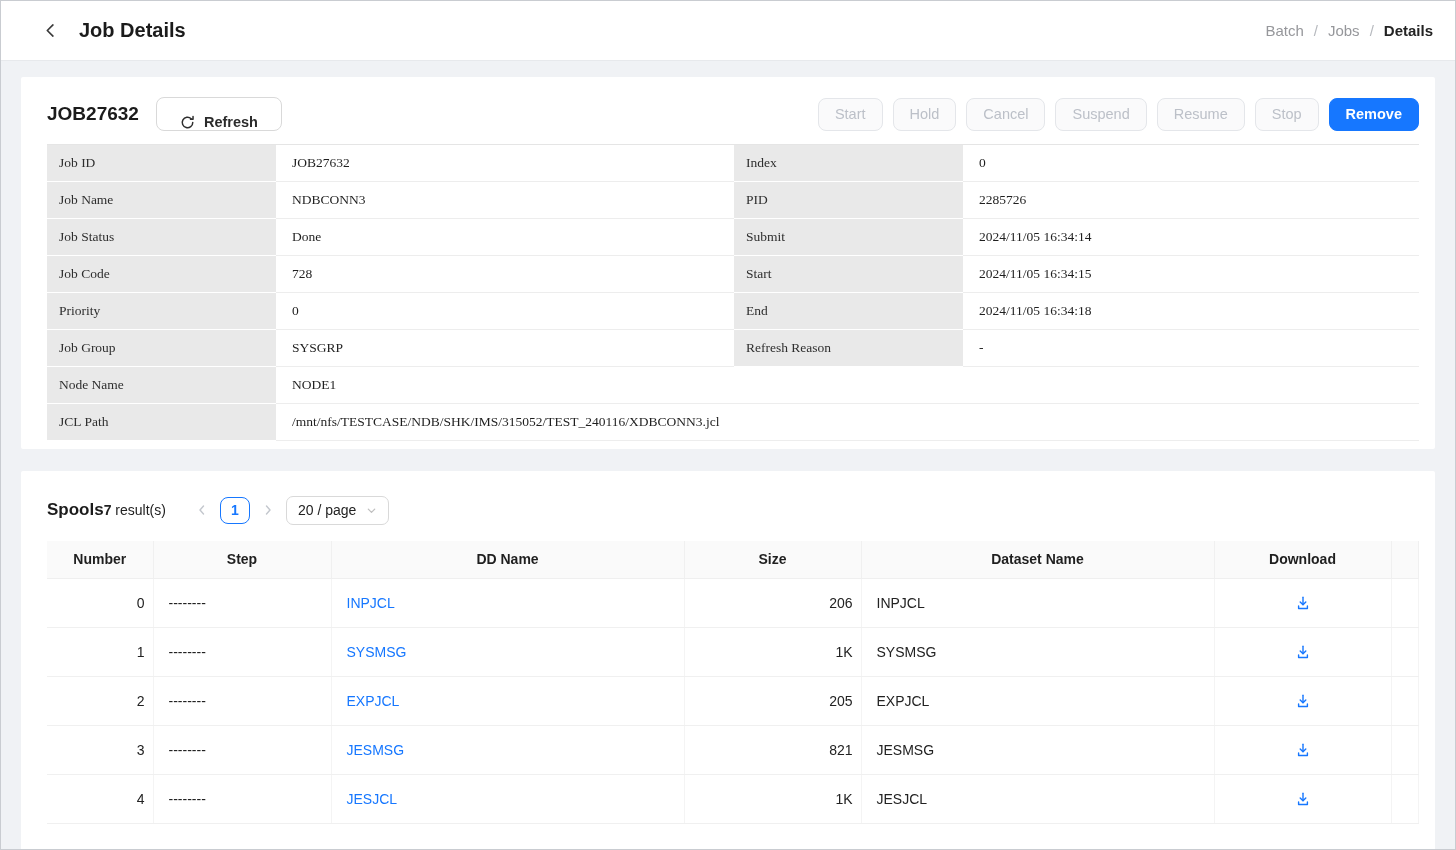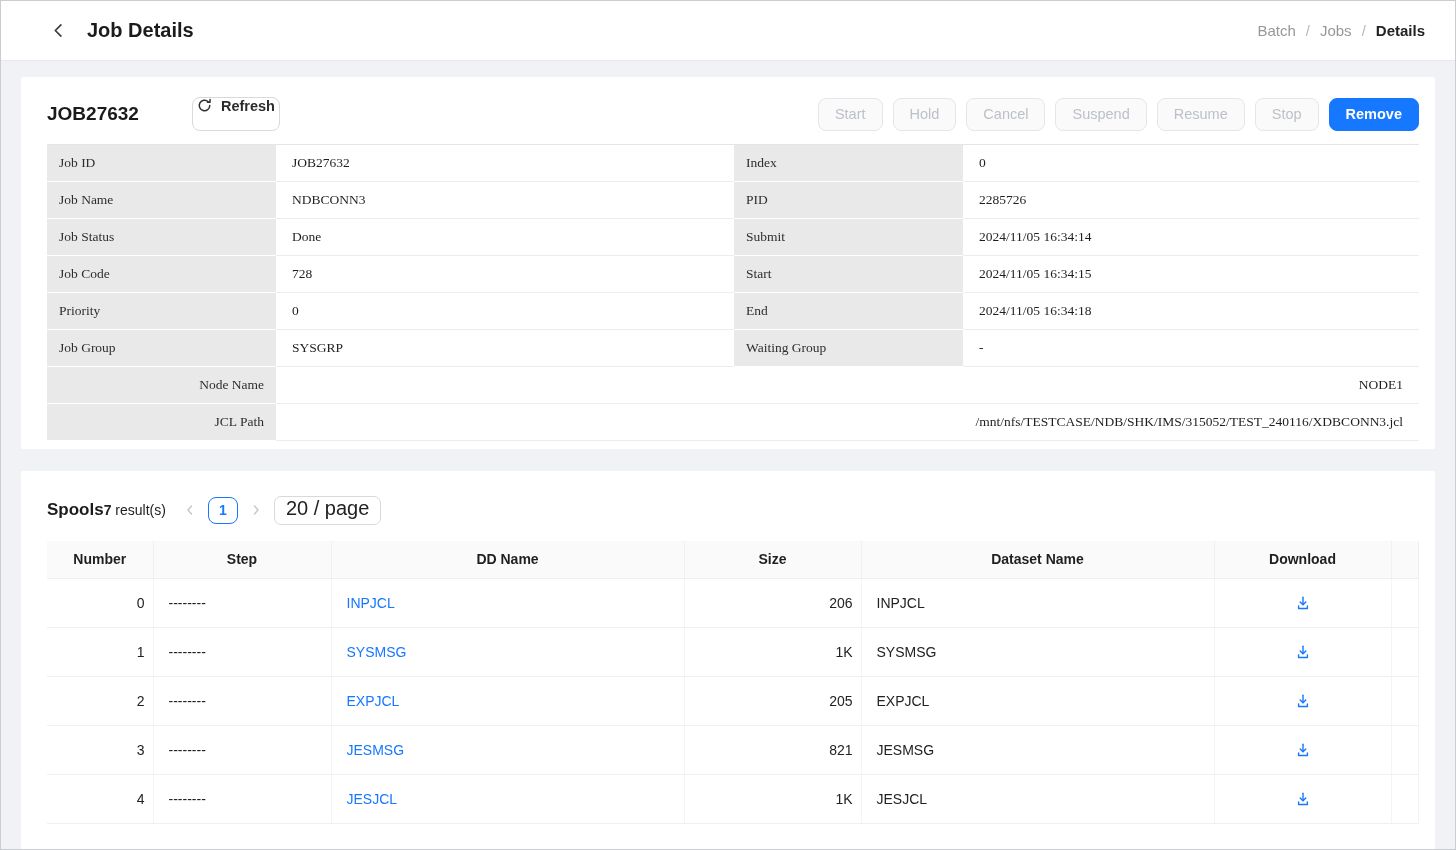--- a/index.html
+++ b/index.html
@@ -4,72 +4,72 @@
 <style>
   * { margin:0; padding:0; box-sizing:border-box; }
   body { background:#e8e8e8; font-family:"Liberation Sans","DejaVu Sans",sans-serif; }
   .page {
     width:1456px; height:850px; margin:0 auto; overflow:hidden;
     background:#f0f2f5; border:1px solid #c9ccd1; color:#222;
   }
   
   .topbar {
     height:60px; background:#fff; border-bottom:1px solid #e7e9ec;
-    display:flex; align-items:center; justify-content:space-between; padding:0 30px;
+    display:flex; align-items:center; justify-content:space-between; padding:0 22px;
   }
   .topbar-left { display:flex; align-items:center; gap:18px; padding-left:16px; }
   .back-btn { width:22px; height:22px; display:flex; align-items:center; justify-content:center; cursor:pointer; }
   .page-title { font-size:20px; font-weight:700; color:#1b1b1b; }
   .breadcrumb { display:flex; align-items:center; gap:10px; font-size:15px; }
   .bc-item { color:#96979b; cursor:pointer; }
   .bc-item.active { color:#232323; font-weight:700; cursor:default; }
   .bc-sep { color:#b6b9be; }
   
   .content { padding:16px 20px; height:calc(100% - 60px); }
   .card { background:#fff; border-radius:2px; }
   
   .job-card { padding:20px 16px 8px 26px; margin-bottom:22px; }
   .card-head { display:flex; align-items:center; justify-content:space-between; margin-bottom:13px; }
   .head-left { display:flex; align-items:center; gap:17px; }
   .job-title { font-size:19px; font-weight:700; color:#1b1b1b; }
   button { font-family:inherit; }
   .refresh-btn {
-    height:34px; padding:0 4px; background:#fff; border:1px solid #d9d9d9; border-radius:8px;
-    font-size:14.5px; font-weight:600; color:#2b2b2b; display:inline-flex; align-items:flex-start; gap:9px; cursor:pointer;margin-left:36px;
+    height:34px; padding:0 23px; background:#fff; border:1px solid #d9d9d9; border-radius:8px;
+    font-size:14.5px; font-weight:600; color:#2b2b2b; display:inline-flex; align-items:flex-end; gap:9px; cursor:pointer;
   }
   .head-actions { display:flex; gap:10px; }
   .action-btn {
     height:33px; padding:0 16px; border-radius:8px; font-size:14.5px;
     background:#fff; border:1px solid #d9d9d9; color:#2b2b2b; cursor:pointer;
   }
   .action-btn:disabled { background:#fafafb; border-color:#e4e6ea; color:#bcc0c8; cursor:not-allowed; }
   .action-btn.primary { background:#1677ff; border-color:#1677ff; color:#fff; font-weight:600; }
   
   .details { border-top:1px solid #e5e5e5;font-family:Liberation Serif, serif; }
   .d-row { display:grid; grid-template-columns:229px 458px 229px 1fr; }
-  .d-row.full { grid-template-columns:229px 1fr;text-align:right; }
+  .d-row.full { grid-template-columns:229px 1fr; }
   .d-cell { height:37px; line-height:36px; white-space:nowrap; overflow:hidden; }
   .d-label { background:#e9e9e9; padding:0 12px; font-size:13.5px; font-weight:500; color:#2e2e2e; border-bottom:1px solid #fff; }
   .d-value { padding:0 16px; font-size:13.5px; color:#1f1f1f; border-bottom:1px solid #ededed; }
   
   .spools-card { padding:24px 16px 24px 26px; height:420px; }
   .spools-head { display:flex; align-items:center; margin-bottom:16px; }
   .spools-title { font-size:17px; font-weight:700; color:#1b1b1b; line-height:30px; }
   .pager { display:flex; align-items:center; gap:12px; font-size:14px; color:#222; }
-  .results { margin-right:6px; }
+  .results { margin-right:18px; }
   .results b { font-weight:700; }
   .pg-arrow { display:flex; color:#c3c7cd; }
   .pg-current {
     min-width:30px; height:27px; padding:0 7px; border:1.5px solid #1677ff; border-radius:8px;
     color:#1677ff; font-weight:600; font-size:14px; background:#fff;
     display:flex; align-items:center; justify-content:center; cursor:pointer;
   }
   .page-size {
     height:29px; border:1px solid #d9d9d9; border-radius:7px; background:#fff;
-    display:flex; align-items:center; gap:10px; padding:0 11px; font-size:20px; color:#222; cursor:pointer;flex-direction:column;
+    display:flex; align-items:center; gap:10px; padding:0 11px; font-size:14px; color:#222; cursor:pointer;
   }
   
   table.spools { width:100%; border-collapse:collapse; table-layout:fixed; }
   .spools th {
     background:#fafafa; height:37px; font-size:14px; font-weight:700; color:#1f1f1f;
     border-bottom:1px solid #efefef; border-right:1px solid #f0f0f0; text-align:center;
   }
   .spools td {
     height:49px; font-size:14px; color:#222; padding:0 15px;
     border-bottom:1px solid #f0f0f0; border-right:1px solid #f4f4f4;
@@ -153,21 +153,21 @@
           </div>
           <div class="d-row">
             <div class="d-cell d-label">Priority</div>
             <div class="d-cell d-value">0</div>
             <div class="d-cell d-label">End</div>
             <div class="d-cell d-value">2024/11/05 16:34:18</div>
           </div>
           <div class="d-row">
             <div class="d-cell d-label">Job Group</div>
             <div class="d-cell d-value">SYSGRP</div>
-            <div class="d-cell d-label">Waiting Group</div>
+            <div class="d-cell d-label">Refresh Reason</div>
             <div class="d-cell d-value">-</div>
           </div>
           <div class="d-row full">
             <div class="d-cell d-label">Node Name</div>
             <div class="d-cell d-value">NODE1</div>
           </div>
           <div class="d-row full">
             <div class="d-cell d-label">JCL Path</div>
             <div class="d-cell d-value">/mnt/nfs/TESTCASE/NDB/SHK/IMS/315052/TEST_240116/XDBCONN3.jcl</div>
           </div>

